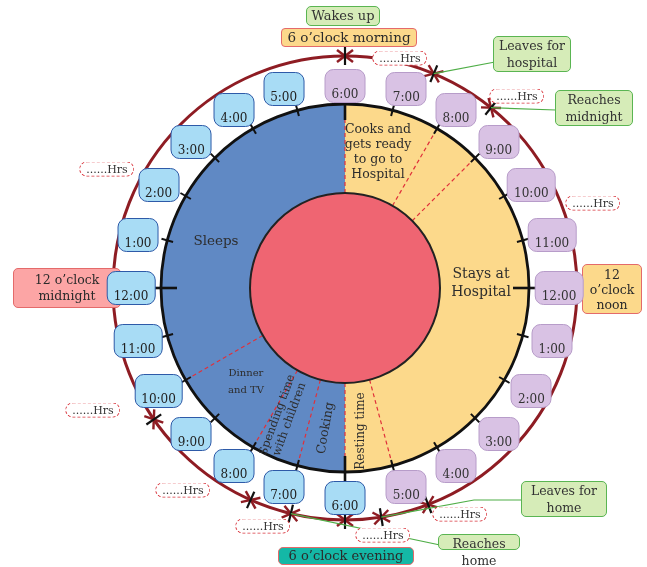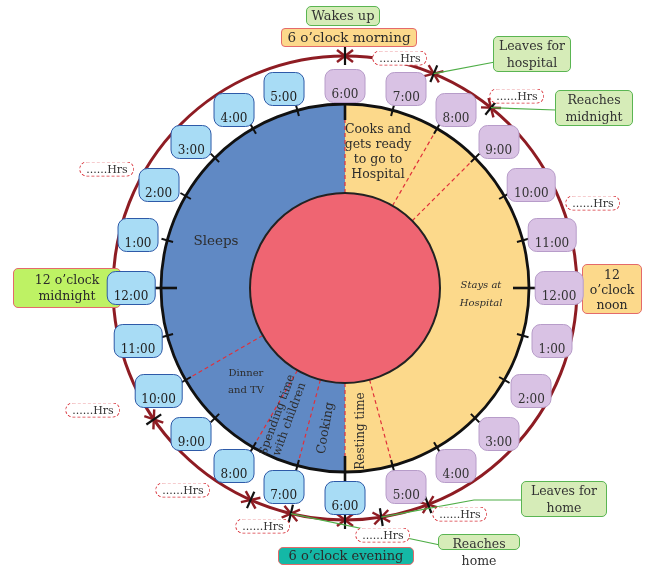--- a/index.html
+++ b/index.html
@@ -111,42 +111,42 @@
       <polyline points="433.78255630870086,73.65994845738149 495,62" fill="none" stroke="#4fae47" stroke-width="1.2"></polyline>
       <polyline points="491.0023307235623,107.70213694198279 556,110" fill="none" stroke="#4fae47" stroke-width="1.2"></polyline>
       <polyline points="381.29279588933355,517.143695018072 474,500 522,500" fill="none" stroke="#4fae47" stroke-width="1.2"></polyline>
       <polyline points="290.84067558543,513.589821532261 440,545" fill="none" stroke="#4fae47" stroke-width="1.2"></polyline>
     </g>
 </svg>
 
 <div class="green" style="left:306px;top:6px;width:74px;height:20px;font-size:13px;line-height:17px;">Wakes up</div>
 <div class="lbl" style="left:281px;top:28px;width:136px;height:19px;background:#fcd98b;border:1.4px solid #e46a6a;border-radius:4px;font-size:13.5px;line-height:17px;">6 o’clock morning</div>
 
-<div class="lbl" style="left:13px;top:268px;width:108px;height:40px;background:#bef264;border:1.4px solid #e46a6a;border-radius:5px;font-size:12.5px;line-height:16px;padding-top:3px;">12 o’clock midnight</div>
+<div class="lbl" style="left:13px;top:268px;width:108px;height:40px;background:#fca5a5;border:1.4px solid #e46a6a;border-radius:5px;font-size:12.5px;line-height:16px;padding-top:3px;">12 o’clock midnight</div>
 <div class="lbl" style="left:582px;top:264px;width:60px;height:50px;background:#fcd98b;border:1.4px solid #e46a6a;border-radius:5px;font-size:12.5px;line-height:15px;padding-top:2px;">12 o’clock noon</div>
 <div class="lbl" style="left:278px;top:547px;width:136px;height:18px;background:#14b8a6;border:1.4px solid #e46a6a;border-radius:5px;font-size:13px;line-height:16px;">6 o’clock evening</div>
 
 <div class="green" style="left:493px;top:36px;width:78px;height:36px;">Leaves for hospital</div>
 <div class="green" style="left:555px;top:90px;width:78px;height:36px;">Reaches midnight</div>
 <div class="green" style="left:521px;top:481px;width:86px;height:36px;">Leaves for home</div>
 <div class="green" style="left:438px;top:534px;width:82px;height:16px;">Reaches home</div>
 
 <div class="hrs" style="left:400px;top:58px;">......Hrs</div>
 <div class="hrs" style="left:517px;top:96px;">......Hrs</div>
 <div class="hrs" style="left:593px;top:203px;">......Hrs</div>
 <div class="hrs" style="left:107px;top:169px;">......Hrs</div>
 <div class="hrs" style="left:93px;top:410px;">......Hrs</div>
 <div class="hrs" style="left:183px;top:490px;">......Hrs</div>
 <div class="hrs" style="left:263px;top:526px;">......Hrs</div>
 <div class="hrs" style="left:383px;top:535px;">......Hrs</div>
 <div class="hrs" style="left:460px;top:514px;">......Hrs</div>
 
 <div class="segtext" style="left:186px;top:232px;width:60px;font-size:13.5px;">Sleeps</div>
 <div class="segtext" style="left:343px;top:121px;width:70px;font-size:12.5px;line-height:15px;">Cooks and gets ready to go to Hospital</div>
-<div class="segtext" style="left:446px;top:276px;width:70px;font-size:10px;line-height:18px;font-style:italic;">Stays at Hospital</div>
+<div class="segtext" style="left:446px;top:264px;width:70px;font-size:14px;line-height:18px;">Stays at Hospital</div>
 <div class="segtext" style="left:221px;top:364px;width:50px;font-size:10px;line-height:17px;">Dinner and TV</div>
 <div class="segtext" style="left:320px;top:424px;width:80px;font-size:12px;line-height:14px;transform:rotate(-90deg);">Resting time</div>
 <div class="segtext" style="left:285px;top:420px;width:80px;font-size:12.5px;transform:rotate(-80deg);">Cooking</div>
 <div class="segtext" style="left:233px;top:404px;width:100px;font-size:11.5px;line-height:13px;transform:rotate(-70deg);">Spending time with children</div>
 
 <div id="pill-layer">
     <div class="pill purple" style="left: 345px; top: 86px;">6:00</div>
     <div class="pill purple" style="left: 406.317px; top: 89.0193px;">7:00</div>
     <div class="pill purple" style="left: 456px; top: 109.599px;">8:00</div>
     <div class="pill purple" style="left: 498.664px; top: 142.336px;">9:00</div>

